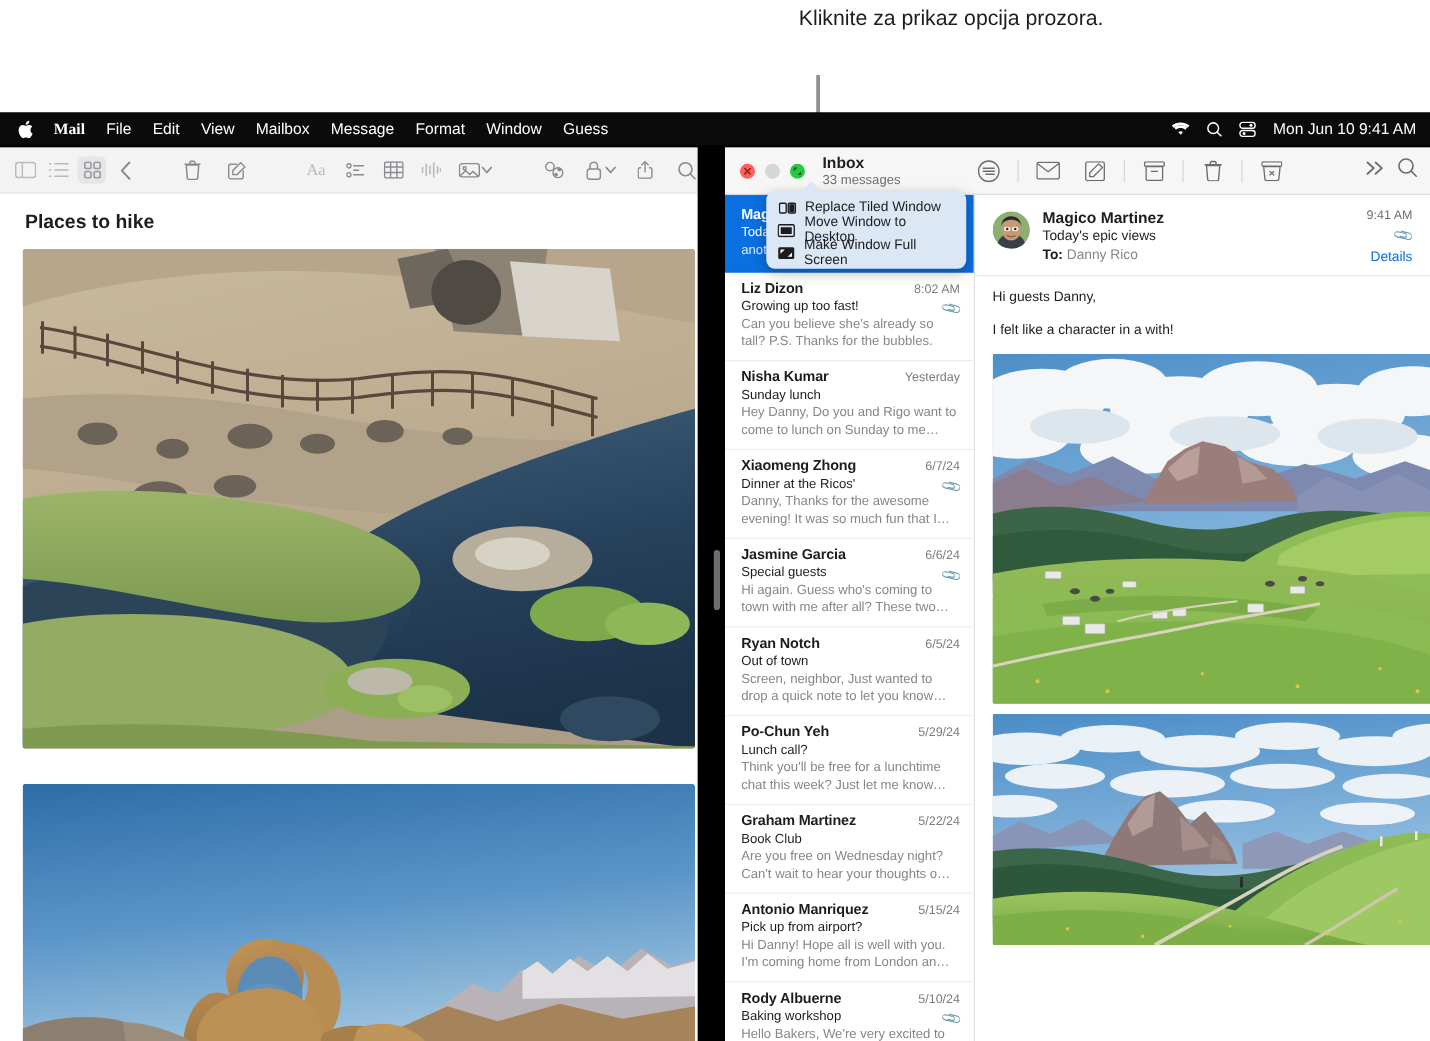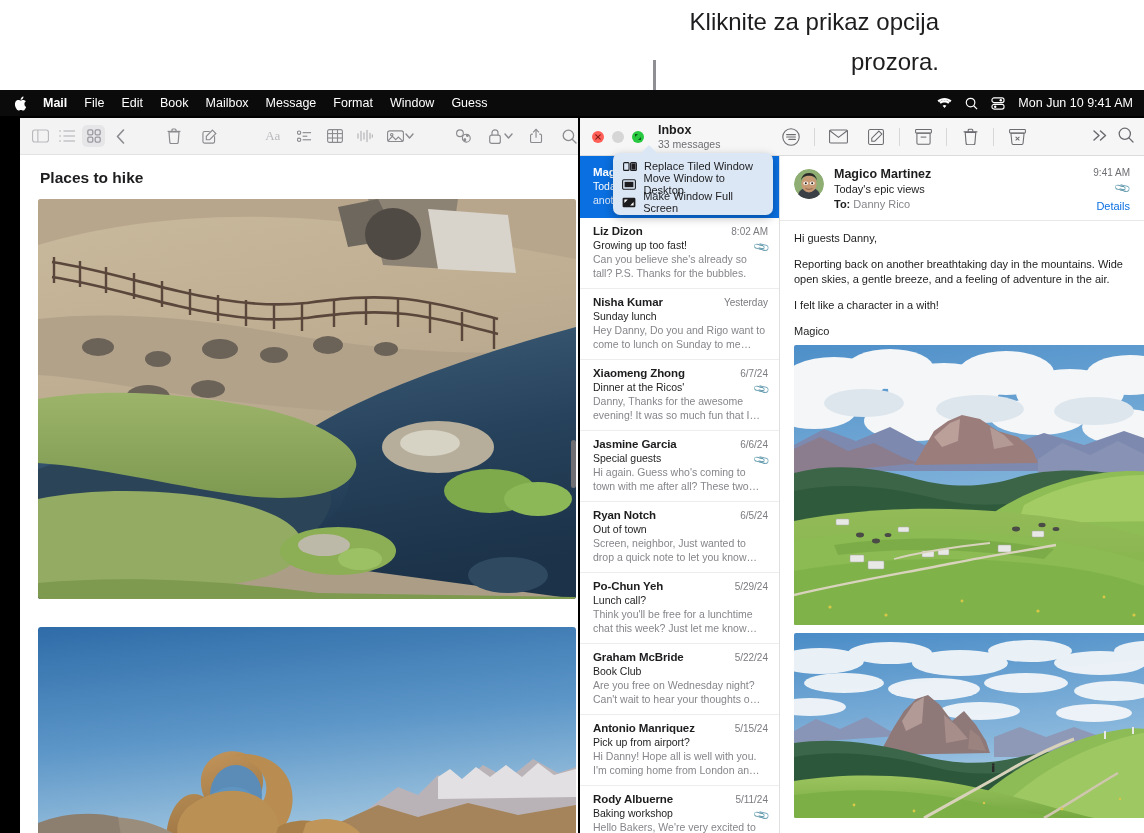--- a/index.html
+++ b/index.html
@@ -7,23 +7,22 @@
     width: 1144px; height: 833px;
     background: #ffffff;
     font-family: "Liberation Sans", sans-serif;
     overflow: hidden;
   }
   #root { position: relative; width: 1144px; height: 833px; background:#fff; }
 
   
   .callout-text {
     position: absolute; left: 639px; top: 2px; width: 300px;
-    font-size: 24px; line-height: 40px; color: #1d1d1f;
+    font-size: 17px; line-height: 26px; color: #1d1d1f;
     font-family: "Liberation Sans", sans-serif;
-    text-align: right;
   }
   .callout-line {
     position: absolute; left: 653px; top: 60px;
     width: 2.5px; height: 76px; background: #8e8e93;
   }
 
   
   .desktop {
     position: absolute; left: 0; top: 90px; width: 1144px; height: 743px;
     background: #000;
@@ -31,29 +30,29 @@
 
   
   .menubar {
     position: absolute; left: 0; top: 90px; width: 1144px; height: 26px;
     background: #0b0b0b; color: #fff;
     display: flex; align-items: center;
     font-size: 12.5px;
   }
   .menubar .apple { margin-left: 14px; margin-right: 16px; font-size: 15px; line-height: 0; }
   .menubar .mi { margin-right: 17px; white-space: nowrap; }
-  .menubar .mi.app { font-weight: bold; }
+  .menubar .mi.app { font-weight: bold; font-family: Liberation Serif, serif; }
   .menubar .right { margin-left: auto; display: flex; align-items: center; gap: 13px; margin-right: 11px; }
   .menubar .right .clock { font-size: 12.5px; white-space: nowrap; }
   .mb-icon { display:inline-flex; align-items:center; }
 
   
   .win-left {
     position: absolute; left: 0px; top: 118px; width: 558px; height: 715px;
-    background: #fff; overflow: hidden; margin-left: 20px;
+    background: #fff; overflow: hidden;
   }
   .notes-toolbar {
     height: 37px; background: #f3f3f3; border-bottom: 1px solid #e2e2e2;
     display: flex; align-items: center;
   }
   .nt-ico { width: 20px; height: 20px; color: #b9b9bd; display:flex; align-items:center; justify-content:center; }
   .nt-ico.dark { color: #8a8a8f; }
   .nt-ico.boxed { background:#e6e6e8; border-radius:5px; width:27px; height:22px; }
   .notes-body { padding: 10px 18px 0 18px; background:#fff; height: 678px; }
   .notes-title { font-size: 15.5px; font-weight: bold; color: #1d1d1f; margin: 4px 0 12px 2px; }
@@ -153,21 +152,21 @@
 
   <div class="menubar">
     <span class="apple">
       <svg width="13" height="15" viewBox="0 0 14 16">
           <path fill="#fff" d="M11.2 8.5c0-1.9 1.5-2.8 1.6-2.8-.9-1.3-2.2-1.5-2.7-1.5-1.2-.1-2.3.7-2.9.7-.6 0-1.5-.7-2.5-.7-1.3 0-2.5.7-3.1 1.9-1.3 2.3-.3 5.7 1 7.6.6.9 1.4 1.9 2.4 1.9.9 0 1.3-.6 2.4-.6s1.4.6 2.4.6c1 0 1.6-.9 2.2-1.8.7-1 1-2 1-2.1 0 0-1.8-.7-1.8-3.2zM9.4 2.9c.5-.6.9-1.5.8-2.4-.8 0-1.7.5-2.3 1.2-.5.6-.9 1.5-.8 2.4.9.1 1.8-.5 2.3-1.2z"></path>
         </svg>
     </span>
     <span class="mi app">Mail</span>
     <span class="mi">File</span>
     <span class="mi">Edit</span>
-    <span class="mi">Book</span>
+    <span class="mi">View</span>
     <span class="mi">Mailbox</span>
     <span class="mi">Message</span>
     <span class="mi">Format</span>
     <span class="mi">Window</span>
     <span class="mi">Guess</span>
     <span class="right">
       <span class="mb-icon">
         <svg width="15" height="12" viewBox="0 0 16 12">
             <path fill="#fff" d="M8 11.2l2-2.4c-1.1-.9-2.9-.9-4 0l2 2.4zM8 5.4c1.5 0 2.9.5 4 1.4l1.5-1.8C12 3.8 10.1 3.1 8 3.1S4 3.8 2.5 5l1.5 1.8c1.1-.9 2.5-1.4 4-1.4zM8 .6C5.2.6 2.6 1.6.5 3.3L2 5.1C3.7 3.7 5.8 2.9 8 2.9s4.3.8 6 2.2l1.5-1.8C13.4 1.6 10.8.6 8 .6z"></path>
           </svg>
@@ -633,40 +632,40 @@
           <div class="r1">
             <span class="sender">Po-Chun Yeh</span>
             <span class="date">5/29/24</span>
           </div>
           <div class="subject">Lunch call?</div>
           <div class="snippet">Think you'll be free for a lunchtime chat this week? Just let me know…</div>
         </div>
 
         <div class="msgrow">
           <div class="r1">
-            <span class="sender">Graham McBride</span>
+            <span class="sender">Graham Martinez</span>
             <span class="date">5/22/24</span>
           </div>
           <div class="subject">Book Club</div>
           <div class="snippet">Are you free on Wednesday night? Can't wait to hear your thoughts o…</div>
         </div>
 
         <div class="msgrow">
           <div class="r1">
             <span class="sender">Antonio Manriquez</span>
             <span class="date">5/15/24</span>
           </div>
           <div class="subject">Pick up from airport?</div>
           <div class="snippet">Hi Danny! Hope all is well with you. I'm coming home from London an…</div>
         </div>
 
         <div class="msgrow">
           <div class="r1">
             <span class="sender">Rody Albuerne</span>
-            <span class="date">5/11/24</span>
+            <span class="date">5/10/24</span>
           </div>
           <div class="subject">Baking workshop</div>
           <span class="clip"><span class="clipglyph">📎</span></span>
           <div class="snippet">Hello Bakers, We're very excited to have you all join us for our baking…</div>
         </div>
 
       </div>
 
       <div class="reading">
         <div class="rhead">
@@ -693,23 +692,21 @@
           </div>
           <div class="rright">
             <div class="rtime">9:41 AM</div>
             <div class="rclip"><span class="clipglyph">📎</span></div>
             <div class="rdetails">Details</div>
           </div>
         </div>
 
         <div class="rbody">
           <p>Hi guests Danny,</p>
-          <p>Reporting back on another breathtaking day in the mountains. Wide open skies, a gentle breeze, and a feeling of adventure in the air.</p>
           <p>I felt like a character in a with!</p>
-          <p style="margin-bottom:6px;">Magico</p>
 
           <div class="rimg">
             <svg width="364" height="280" viewBox="0 0 364 280" preserveAspectRatio="none">
               <defs>
                 <linearGradient id="sky3" x1="0" y1="0" x2="0.2" y2="1">
                   <stop offset="0%" stop-color="#4e8fc9"></stop>
                     <stop offset="60%" stop-color="#7fb2da"></stop>
                     <stop offset="100%" stop-color="#b6d3e8"></stop>
                 </linearGradient>
                 <linearGradient id="mdw" x1="0" y1="0" x2="0" y2="1">

